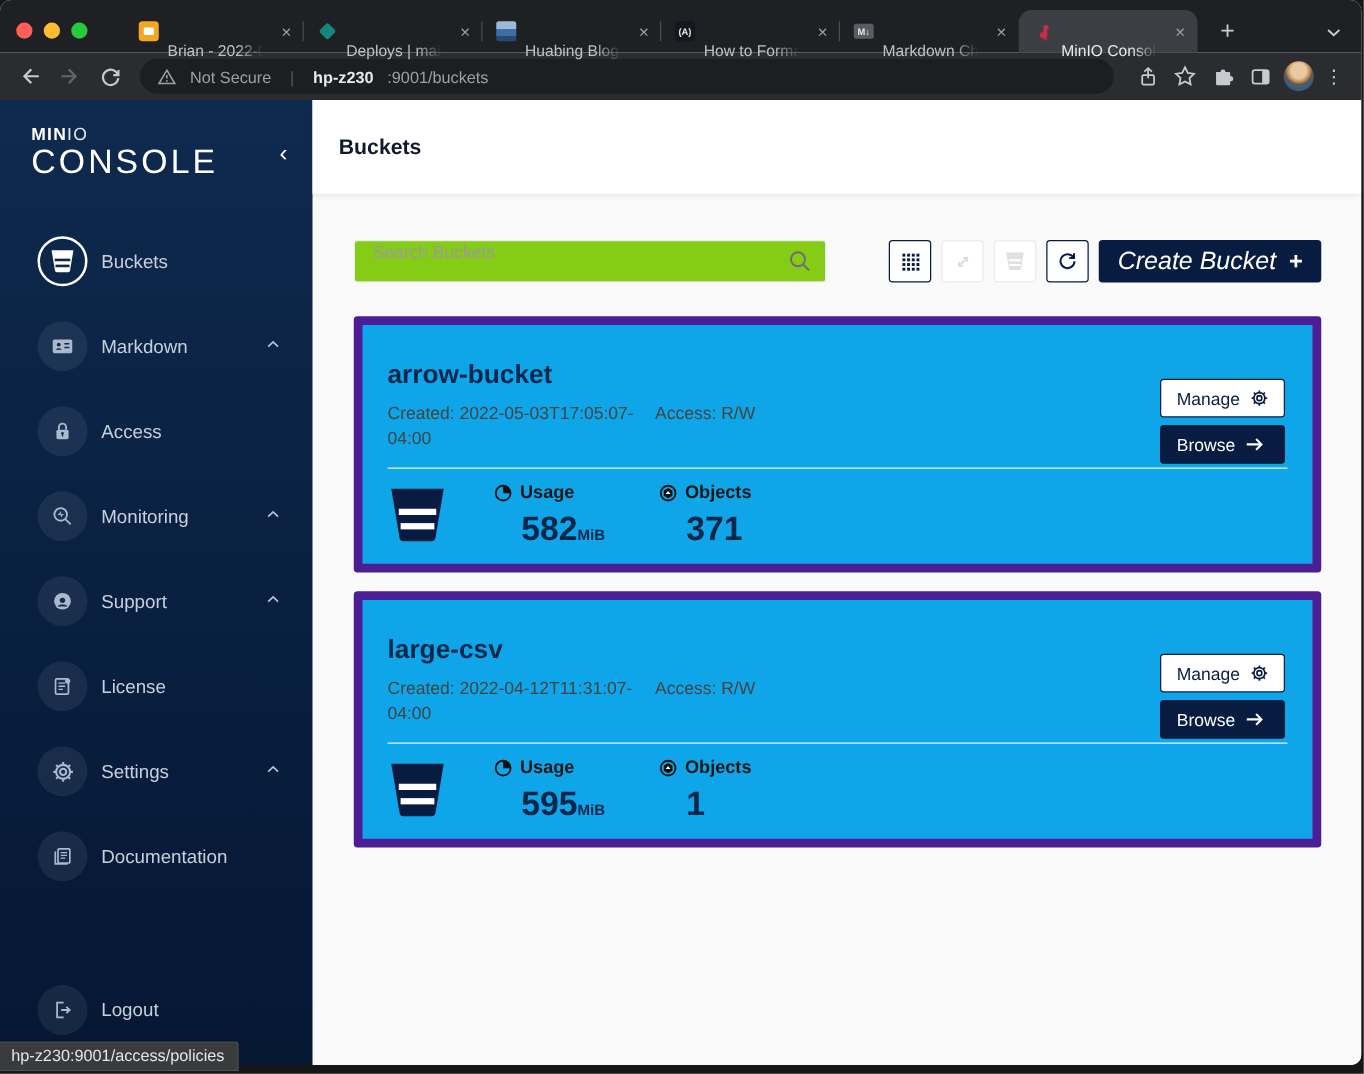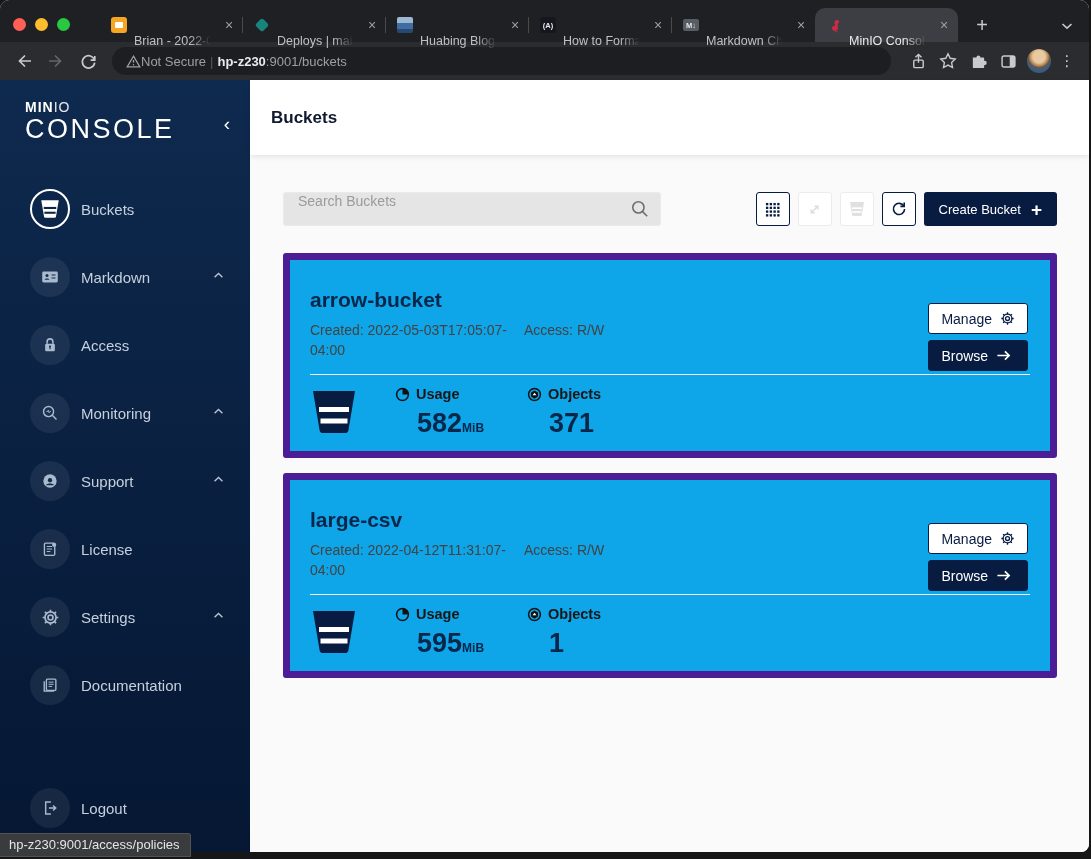--- a/index.html
+++ b/index.html
@@ -37,21 +37,21 @@
   .fav-a::before{content:"(A)";}
   .fav-md{background:#585d63;border-radius:2px;color:#e3e5e8;font-size:7.5px;font-weight:700;height:12px;}
   .fav-md::before{content:"M\2193";}
   .newtab{width:28px;height:28px;margin:0 0 3px 10px;display:flex;align-items:center;justify-content:center;color:#c7cacf;font-size:20px;font-weight:300;cursor:pointer;}
   .newtab::before{content:"+";}
   .tabsearch{position:absolute;right:16px;bottom:12px;cursor:pointer;}
 
   
   .toolbar{height:38px;background:#2b2c2f;display:flex;align-items:center;padding:0 12px 0 10px;box-sizing:border-box;gap:4px;}
   .navbtn{width:28px;height:28px;display:flex;align-items:center;justify-content:center;flex:none;cursor:pointer;}
-  .omnibox{flex:1;height:28px;background:#1d1e21;border-radius:14px;display:flex;align-items:center;padding:0 14px;margin:0 10px 0 6px;gap:0;color:#9aa0a6;font-size:13px;min-width:0;cursor:text;}
+  .omnibox{flex:1;height:28px;background:#1d1e21;border-radius:14px;display:flex;align-items:center;padding:0 14px;margin:0 10px 0 6px;gap:11px;color:#9aa0a6;font-size:13px;min-width:0;cursor:text;}
   .omnibox .sep{color:#55585c;margin:0 4px;font-size:13px;}
   .omnibox .host{color:#e8eaed;font-weight:700;}
   .omnibox .rest{color:#9aa0a6;}
   .tb-ico{width:26px;height:26px;display:flex;align-items:center;justify-content:center;flex:none;cursor:pointer;}
   .avatar{width:24px;height:24px;border-radius:50%;flex:none;margin:0 2px;cursor:pointer;
     background:radial-gradient(circle at 50% 32%,#e8c9a0 0 30%,#b98b5e 44%,#6b4f34 55%,#41607f 58%,#33506e 100%);}
   .dots{width:20px;height:26px;display:flex;align-items:center;justify-content:center;color:#c7cacf;font-size:15px;cursor:pointer;}
   .dots::before{content:"\22EE";}
 
   
@@ -74,28 +74,28 @@
   .nav-chev{position:absolute;right:26px;top:50%;margin-top:-5px;color:#b9c4d1;}
   .logout-item{position:absolute;left:0;bottom:10px;width:100%;}
 
   
   .main{flex:1;background:#fafafa;min-width:0;display:flex;flex-direction:column;}
   .main-header{height:75px;flex:none;background:#fff;box-shadow:0 2px 5px rgba(0,0,0,.09);display:flex;align-items:center;padding-left:21px;position:relative;z-index:2;}
   .page-title{font-size:17px;font-weight:700;color:#10192e;}
   .content{padding:37px 32px 0 33px;}
   .actions-row{display:flex;align-items:center;}
   .search-box{width:378px;height:34px;position:relative;flex:none;}
-  .search-box input{width:100%;height:100%;box-sizing:border-box;border:1px solid #eaeaea;border-radius:3px;background:#e5e5e5;padding:0 40px 16px 14px;font-size:14px;color:#333;outline:none;font-family:inherit;}
+  .search-box input{width:100%;height:100%;box-sizing:border-box;border:1px solid #eaeaea;border-radius:3px;background:#84cc16;padding:0 40px 16px 14px;font-size:14px;color:#333;outline:none;font-family:inherit;}
   .search-box input::placeholder{color:#9b9b9b;}
   .search-box .mag{position:absolute;right:11px;top:7px;}
   .tools{margin-left:auto;display:flex;gap:8px;align-items:center;}
   .sq-btn{width:34px;height:34px;border-radius:3px;background:#fff;display:flex;align-items:center;justify-content:center;box-sizing:border-box;padding:0;cursor:pointer;}
   .sq-btn.on{border:1px solid #081C42;color:#081C42;}
   .sq-btn.off{border:1px solid #ececec;color:#dcdcdc;cursor:default;}
-  .create-btn{height:34px;border:none;border-radius:3px;background:#081C42;color:#fff;font-size:13px;font-family:inherit;padding:0 15px;display:flex;align-items:center;gap:10px;cursor:pointer;}
+  .create-btn{height:34px;border:none;border-radius:3px;background:#081C42;color:#fff;font-size:20px;font-family:inherit;padding:0 15px;display:flex;align-items:center;gap:10px;cursor:pointer;font-style:italic;}
   .create-btn .plus::before{content:"+";font-size:19px;font-weight:700;line-height:1;}
 
   
   .card{background:#0ea5e9;border:7px solid #4c1d95;border-radius:3px;height:205px;box-sizing:border-box;position:relative;padding:28px 20px 0 20px;}
   .card.first{margin-top:27px;}
   .card.next{margin-top:15px;}
   .bucket-name{margin:0;font-size:21px;font-weight:700;color:#07274a;cursor:pointer;}
   .meta{display:flex;margin-top:8px;font-size:14px;color:#434343;line-height:20px;}
   .created-block{width:214px;flex:none;}
   .card-actions{position:absolute;top:43px;right:22px;display:flex;gap:6px;flex-direction:column;}

